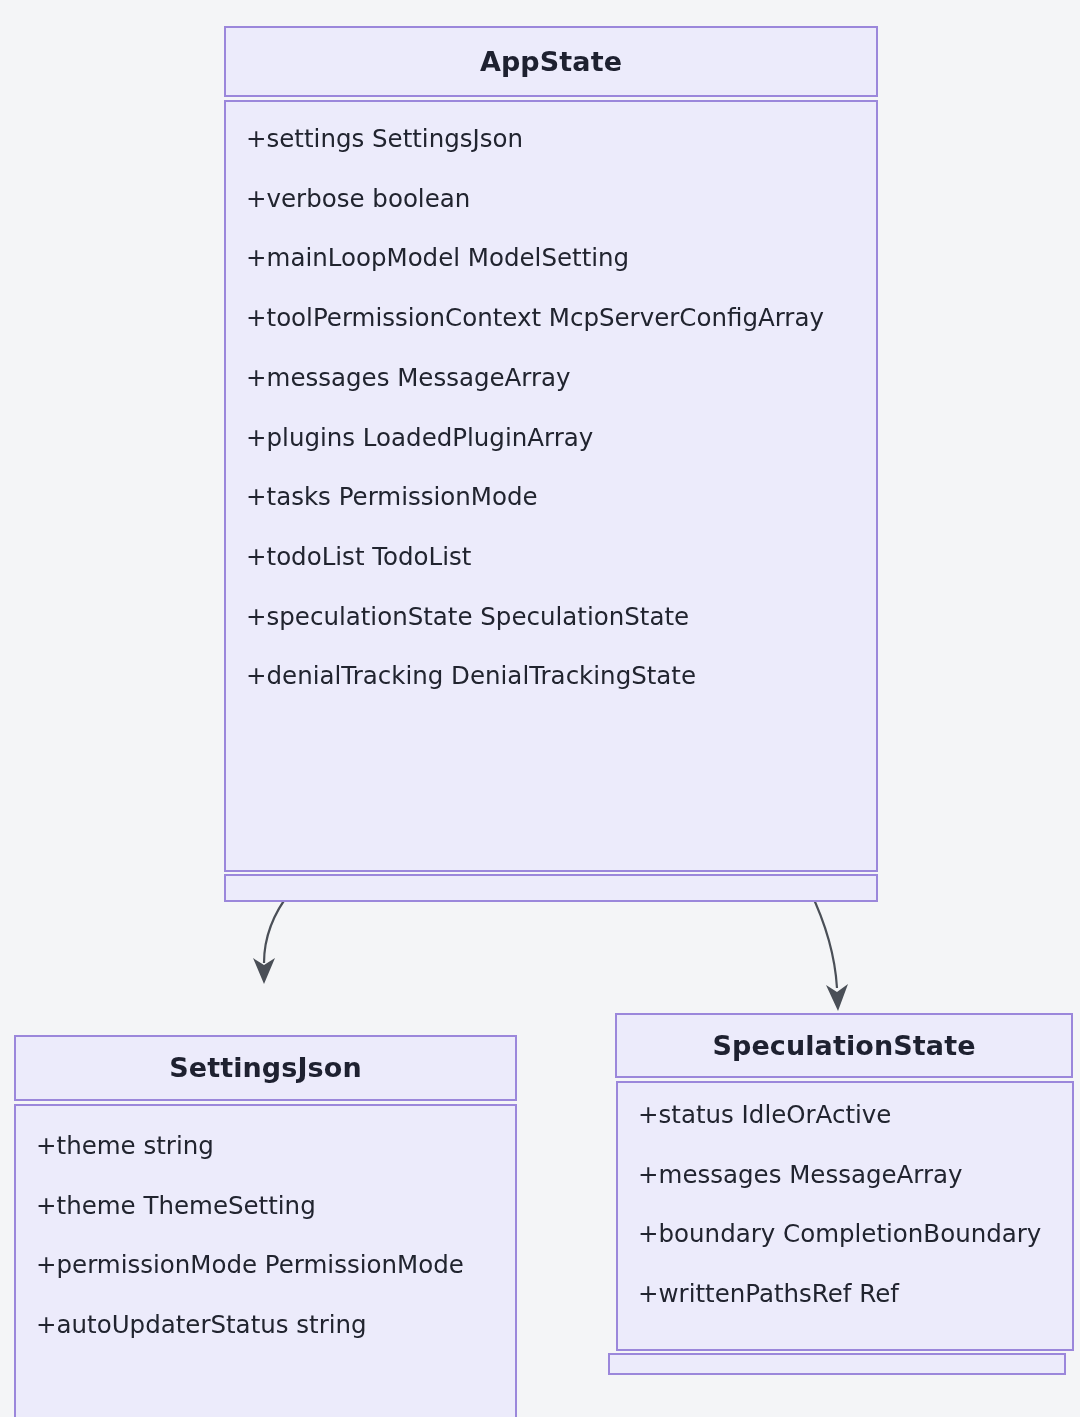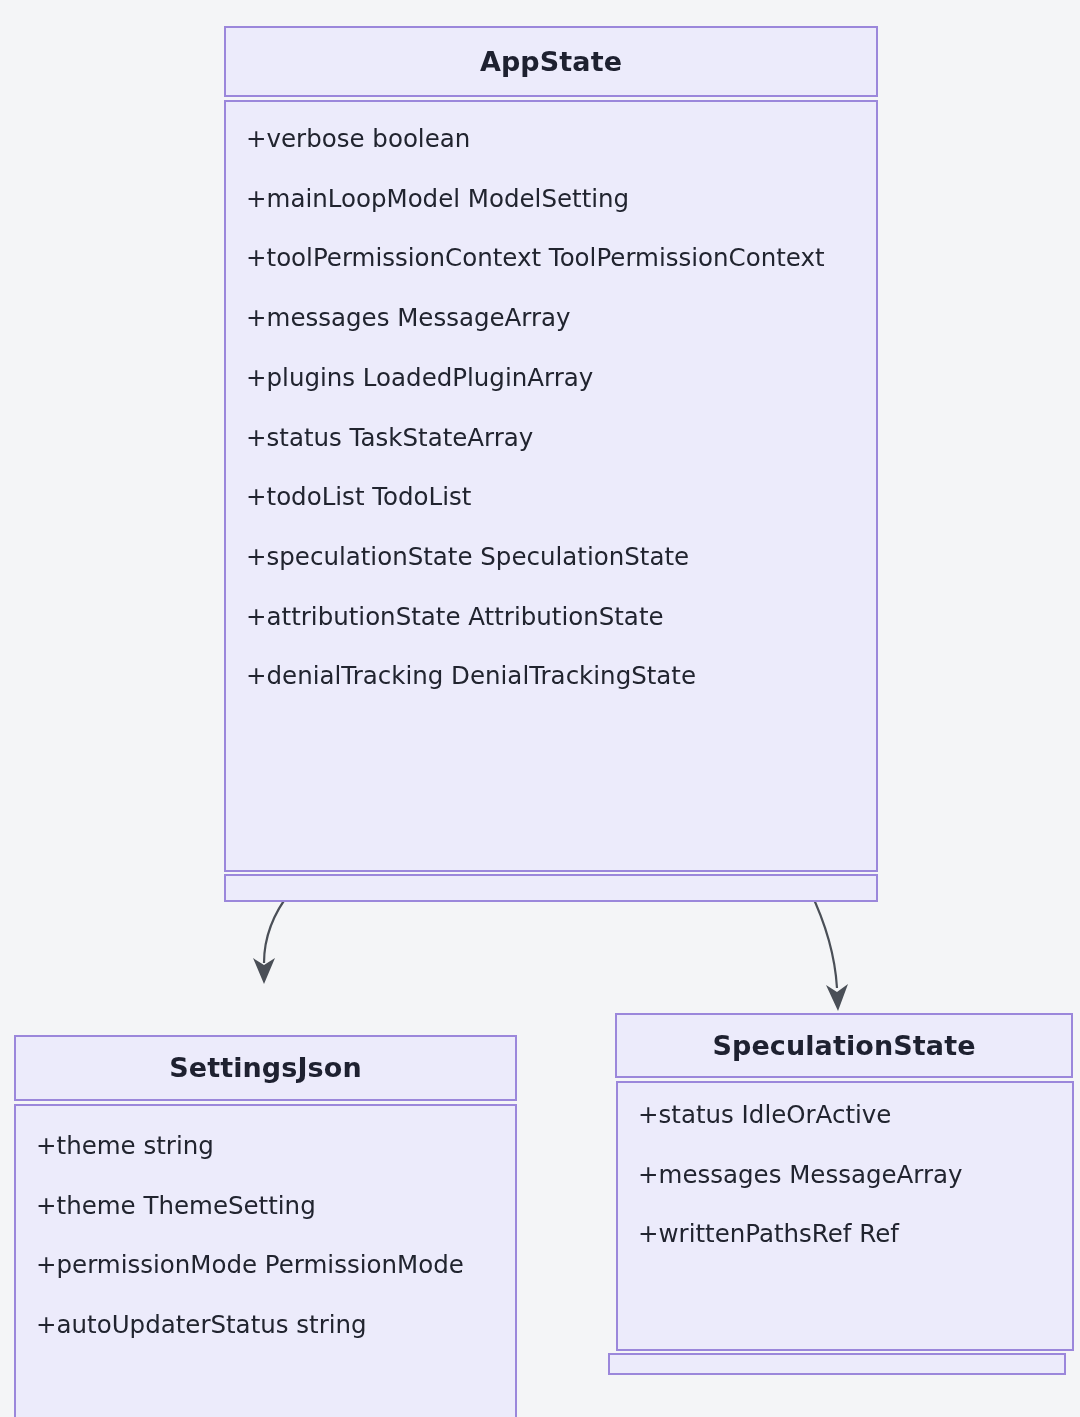--- a/index.html
+++ b/index.html
@@ -167,29 +167,29 @@
       <path class="edge-path" d="M 810 891 C 824 920, 835 955, 837 988"></path>
       <polygon class="edge-head" points="838,1011 826,985 837,992 848,984"></polygon>
     </g>
   </svg>
 
   <div class="uml-class" id="node-appstate">
     <div class="class-header">
       <div class="class-title">AppState</div>
     </div>
     <div class="class-body">
+      <div class="attr-row">+settings SettingsJson</div>
       <div class="attr-row">+verbose boolean</div>
       <div class="attr-row">+mainLoopModel ModelSetting</div>
-      <div class="attr-row">+toolPermissionContext ToolPermissionContext</div>
+      <div class="attr-row">+toolPermissionContext McpServerConfigArray</div>
       <div class="attr-row">+messages MessageArray</div>
       <div class="attr-row">+plugins LoadedPluginArray</div>
-      <div class="attr-row">+status TaskStateArray</div>
+      <div class="attr-row">+tasks PermissionMode</div>
       <div class="attr-row">+todoList TodoList</div>
       <div class="attr-row">+speculationState SpeculationState</div>
-      <div class="attr-row">+attributionState AttributionState</div>
       <div class="attr-row">+denialTracking DenialTrackingState</div>
     </div>
     <div class="class-methods"></div>
   </div>
 
   <div class="uml-class" id="node-settingsjson">
     <div class="class-header">
       <div class="class-title">SettingsJson</div>
     </div>
     <div class="class-body">
@@ -201,18 +201,19 @@
     <div class="class-methods"></div>
   </div>
 
   <div class="uml-class" id="node-speculationstate">
     <div class="class-header">
       <div class="class-title">SpeculationState</div>
     </div>
     <div class="class-body">
       <div class="attr-row">+status IdleOrActive</div>
       <div class="attr-row">+messages MessageArray</div>
+      <div class="attr-row">+boundary CompletionBoundary</div>
       <div class="attr-row">+writtenPathsRef Ref</div>
     </div>
     <div class="class-methods"></div>
   </div>
 
 </div>
 
 </body></html>

